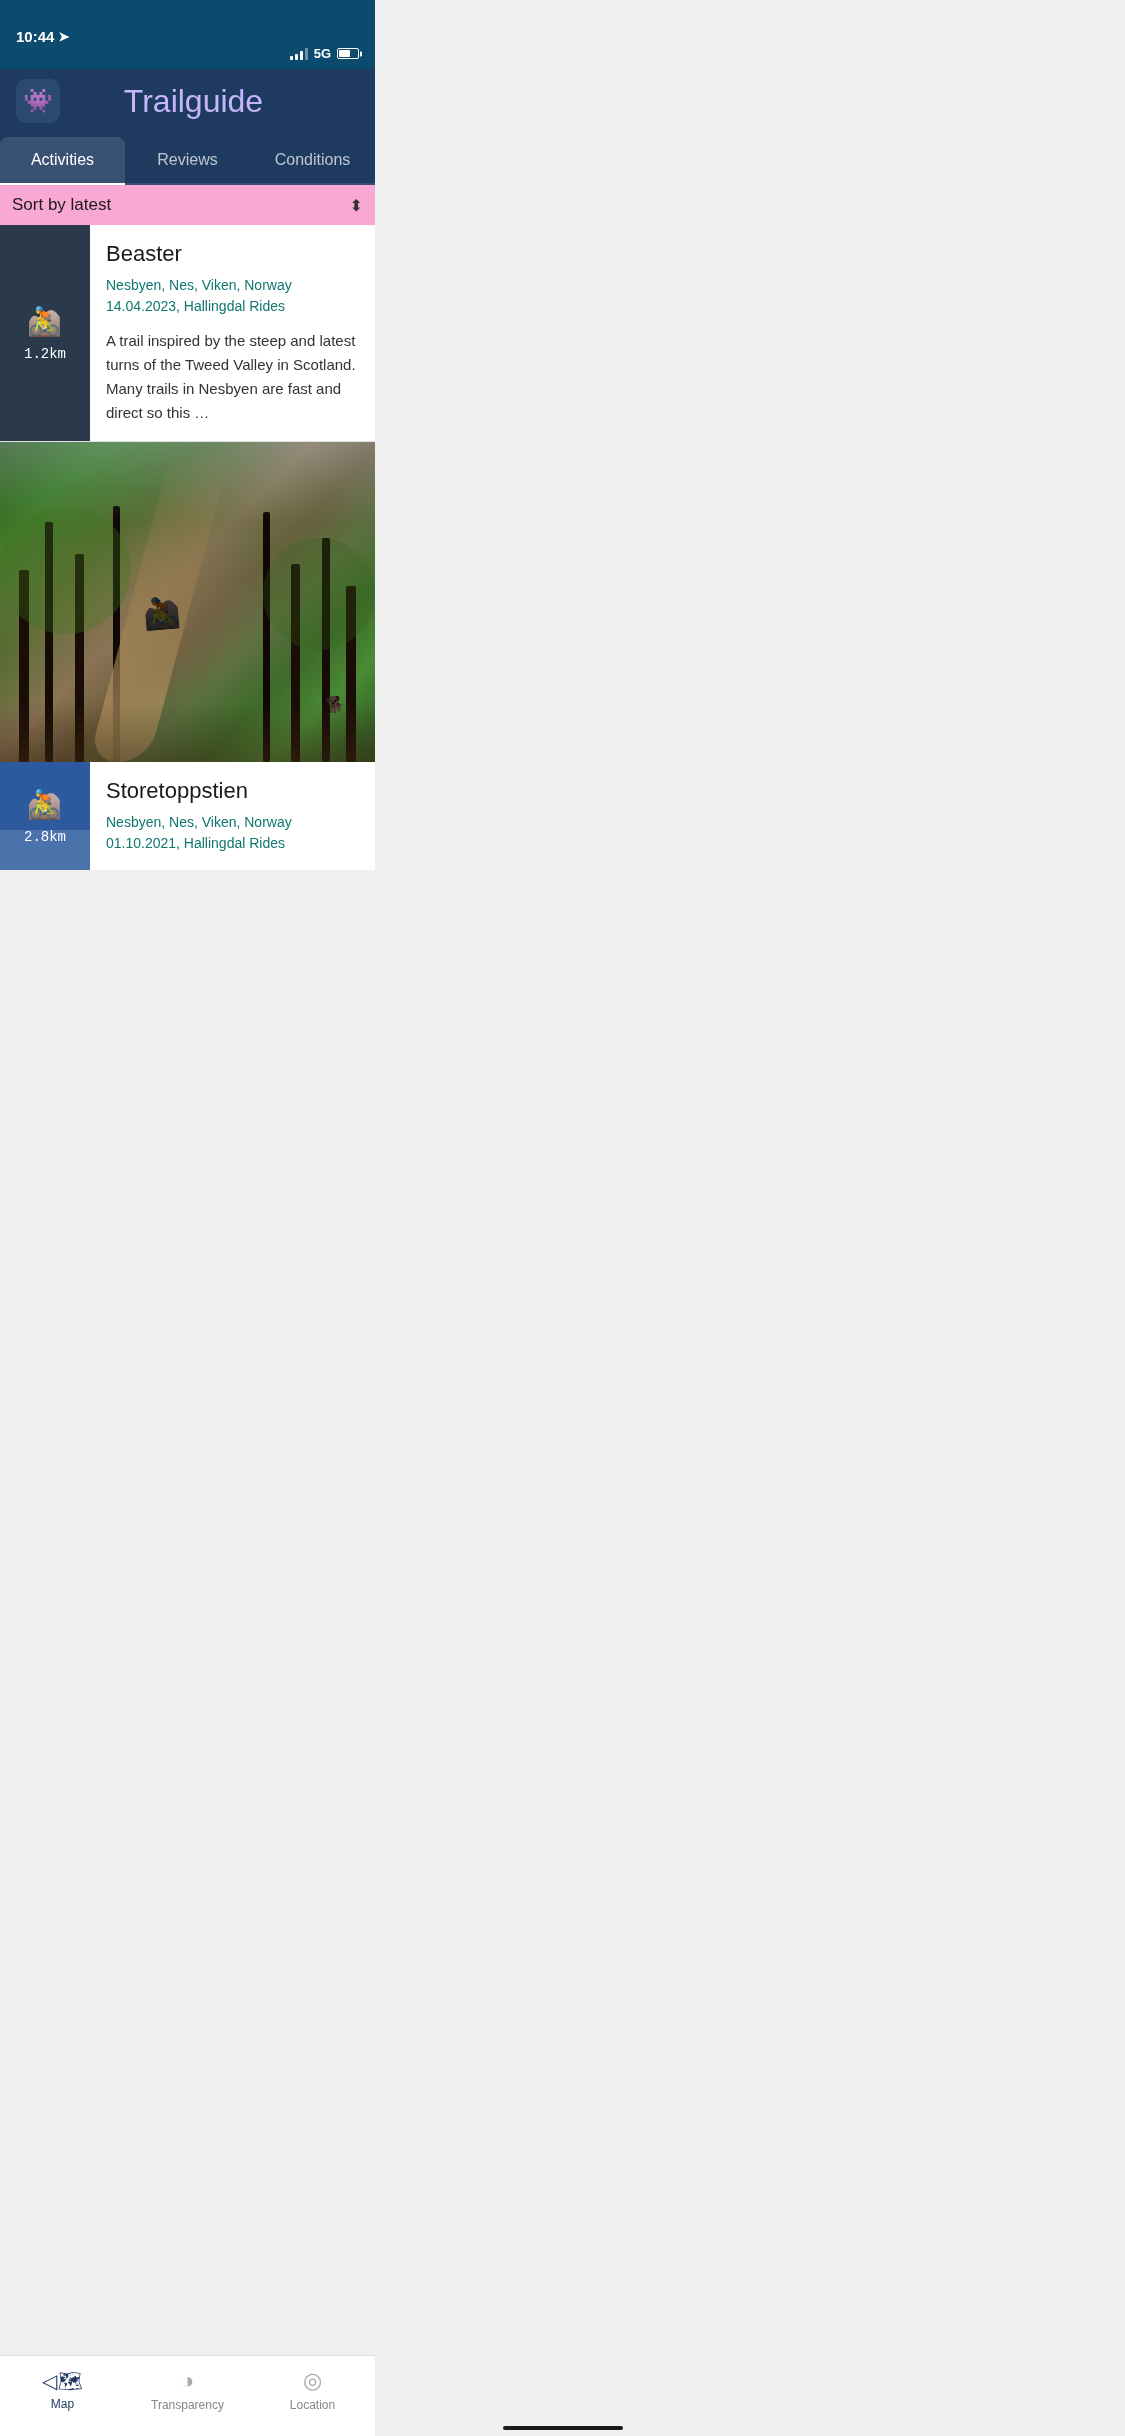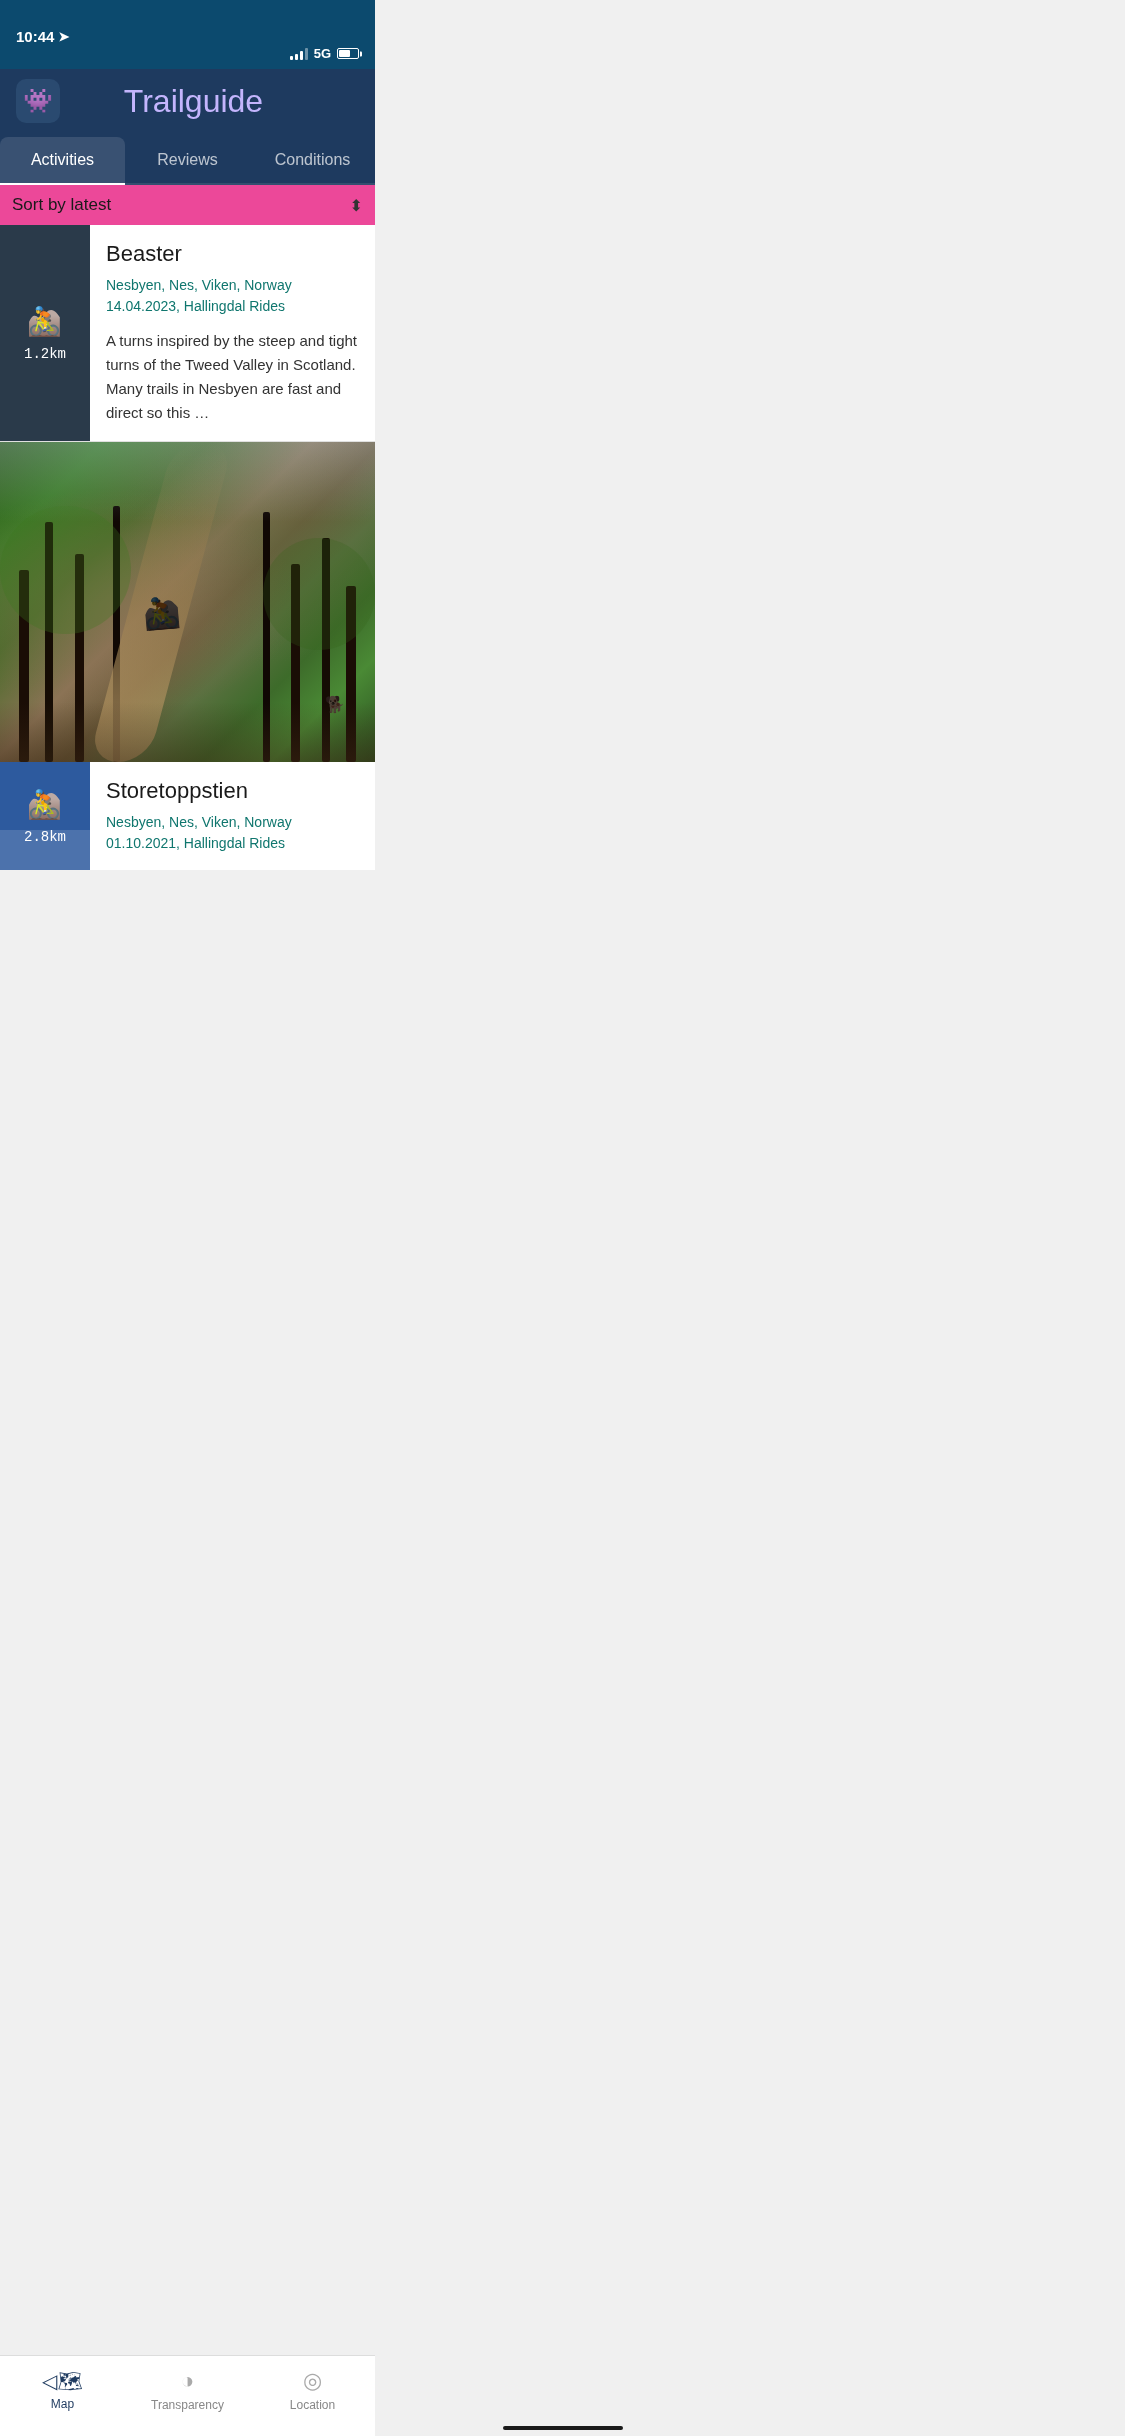--- a/index.html
+++ b/index.html
@@ -128,21 +128,21 @@
       position: absolute;
       bottom: -2px;
       left: 0;
       right: 0;
       height: 2px;
       background: white;
     }
 
     
     .sort-container {
-      background: #ec4899;
+      background: #f9a8d4;
       padding: 10px 12px;
       display: flex;
       align-items: center;
       justify-content: space-between;
     }
     .sort-label {
       font-size: 17px;
       color: #1a1a1a;
       font-weight: 400;
     }
@@ -386,21 +386,21 @@
     <div class="activity-sidebar">
       <span class="bike-icon">🚵</span>
       <span class="activity-distance">1.2km</span>
     </div>
     <div class="activity-content">
       <h2 class="activity-title">Beaster</h2>
       <div class="activity-location">
         <span>Nesbyen, Nes, Viken, Norway</span><br>
         <span>14.04.2023, Hallingdal Rides</span>
       </div>
-      <p class="activity-description">A turns inspired by the steep and tight turns of the Tweed Valley in Scotland. Many trails in Nesbyen are fast and direct so this …</p>
+      <p class="activity-description">A trail inspired by the steep and latest turns of the Tweed Valley in Scotland. Many trails in Nesbyen are fast and direct so this …</p>
     </div>
   </div>
 
   <div class="trail-image-container">
     <div class="trail-image-overlay"></div>
 
     <div class="tree" style="left:5%; height:60%; width:10px; background:#1a0d05;"></div>
     <div class="tree" style="left:12%; height:75%; width:8px; background:#150c04;"></div>
     <div class="tree" style="left:20%; height:65%; width:9px; background:#1a0d05;"></div>
     <div class="tree" style="left:30%; height:80%; width:7px; background:#100804;"></div>

